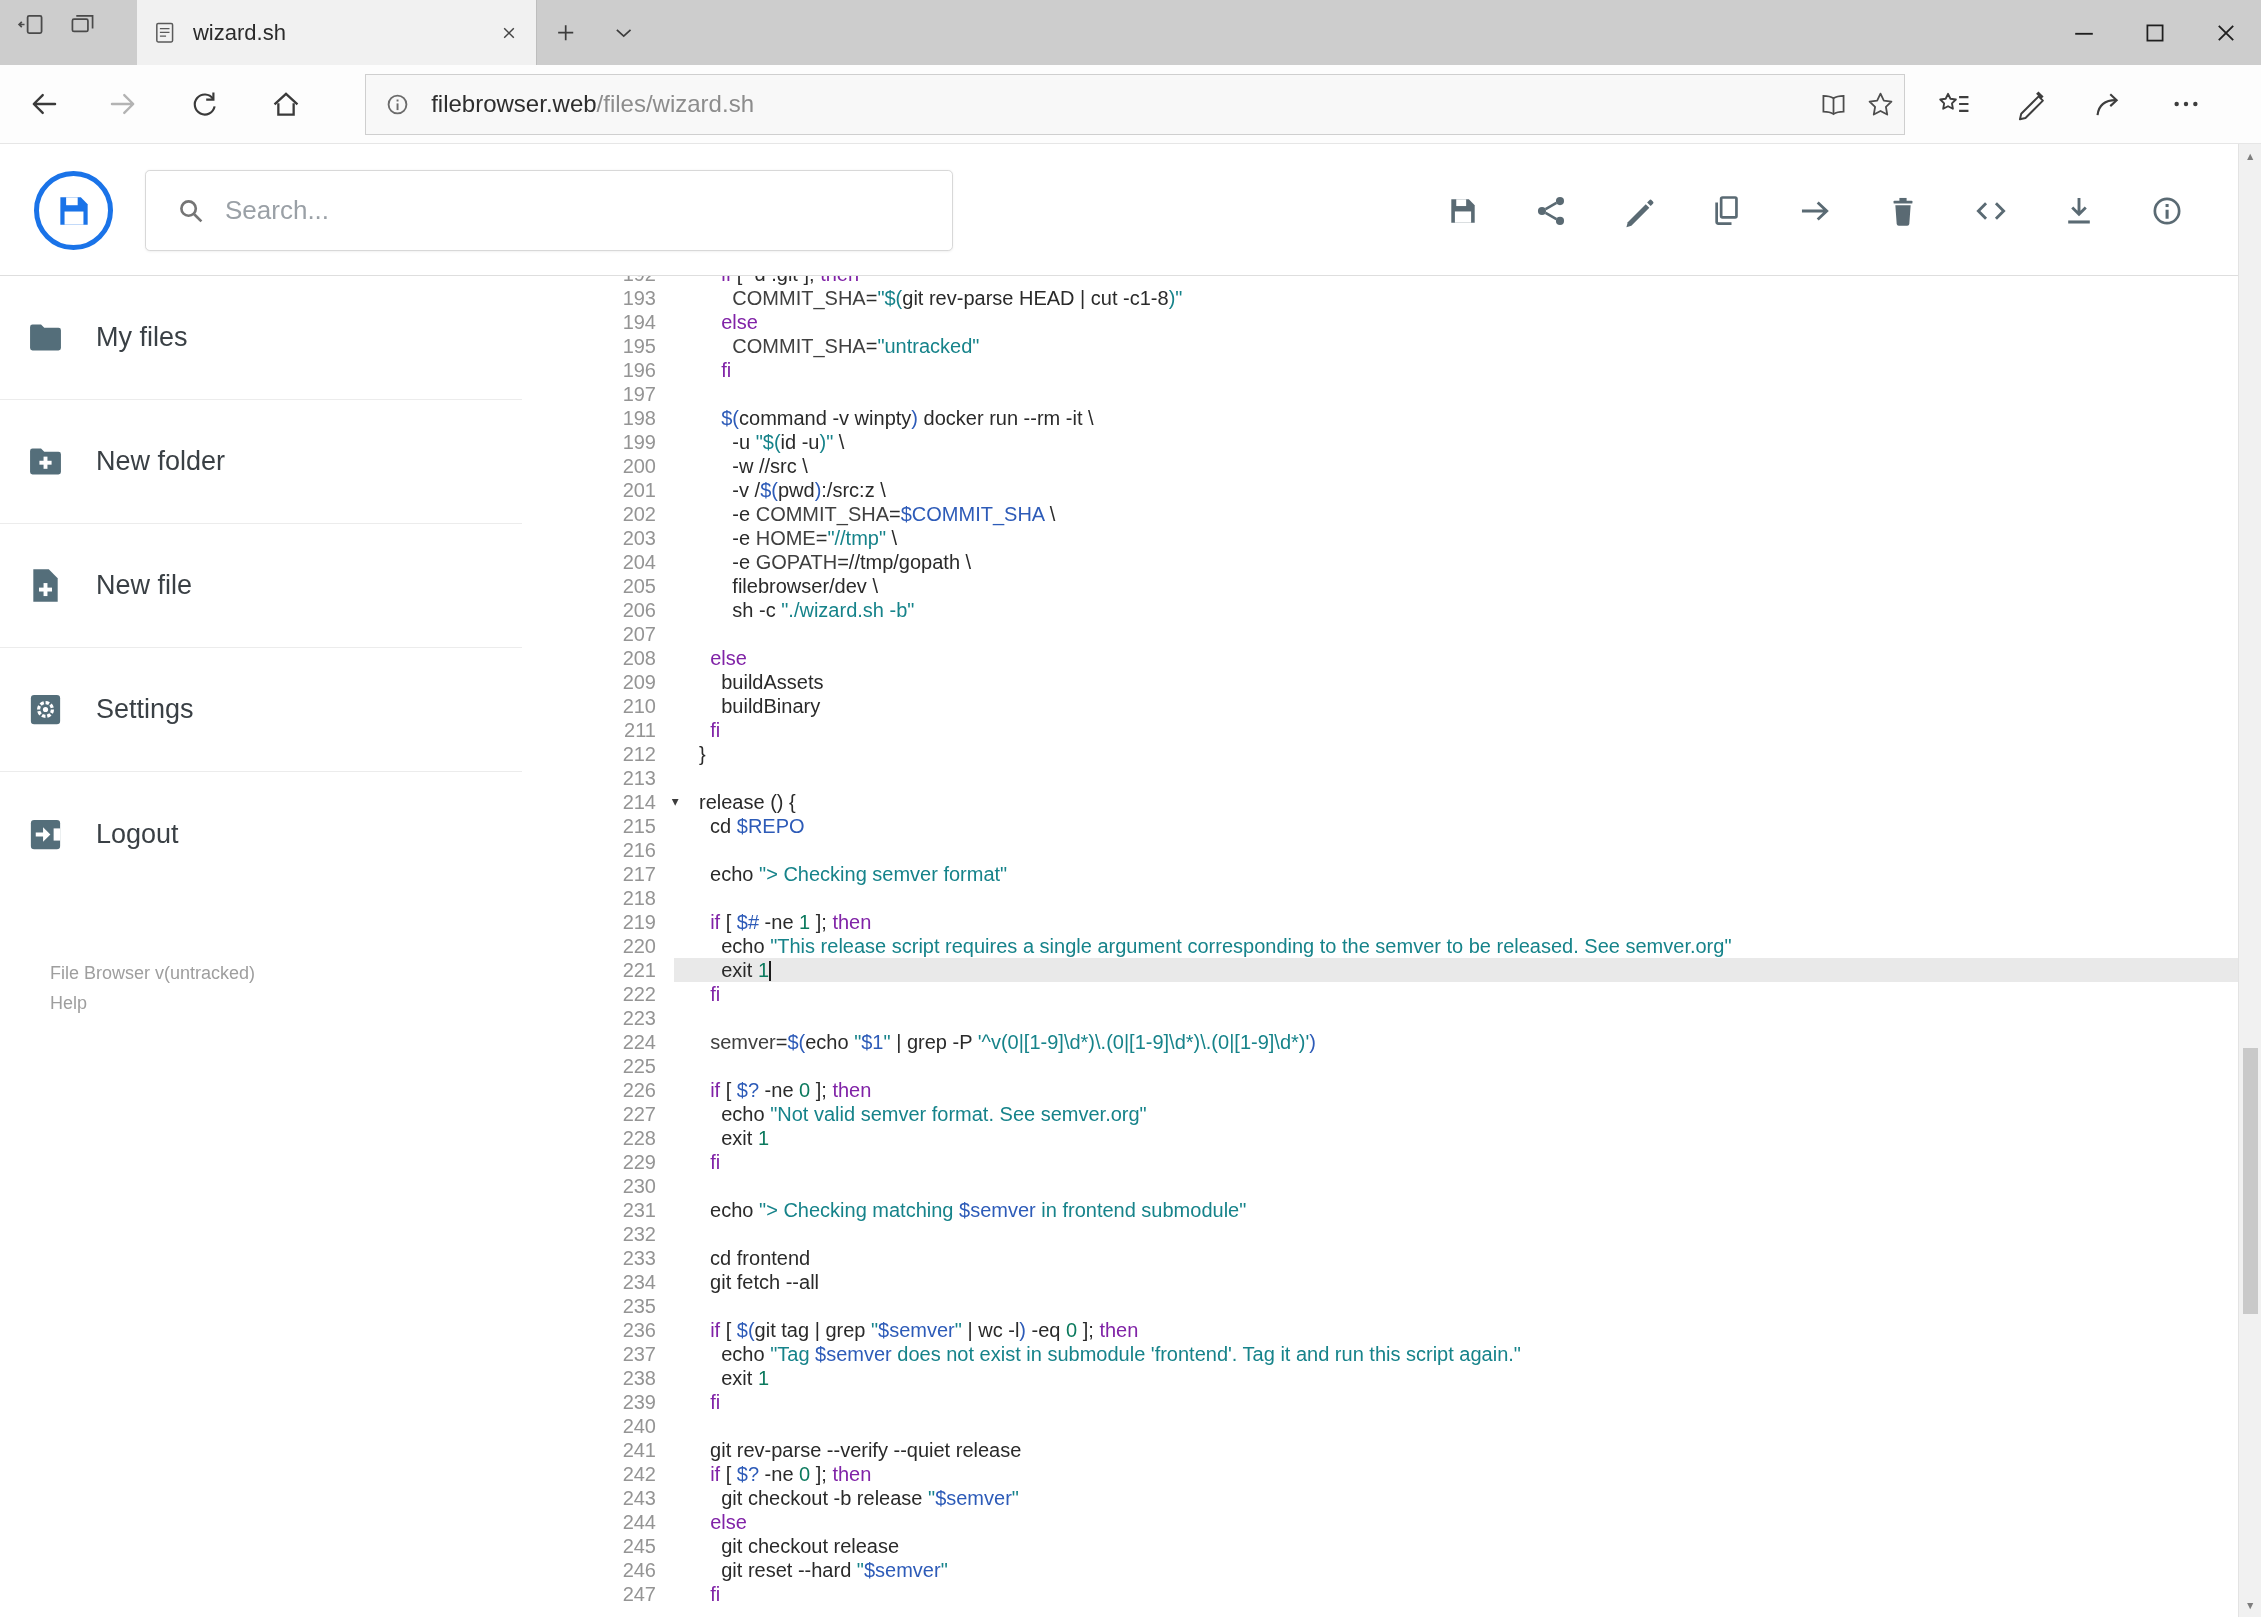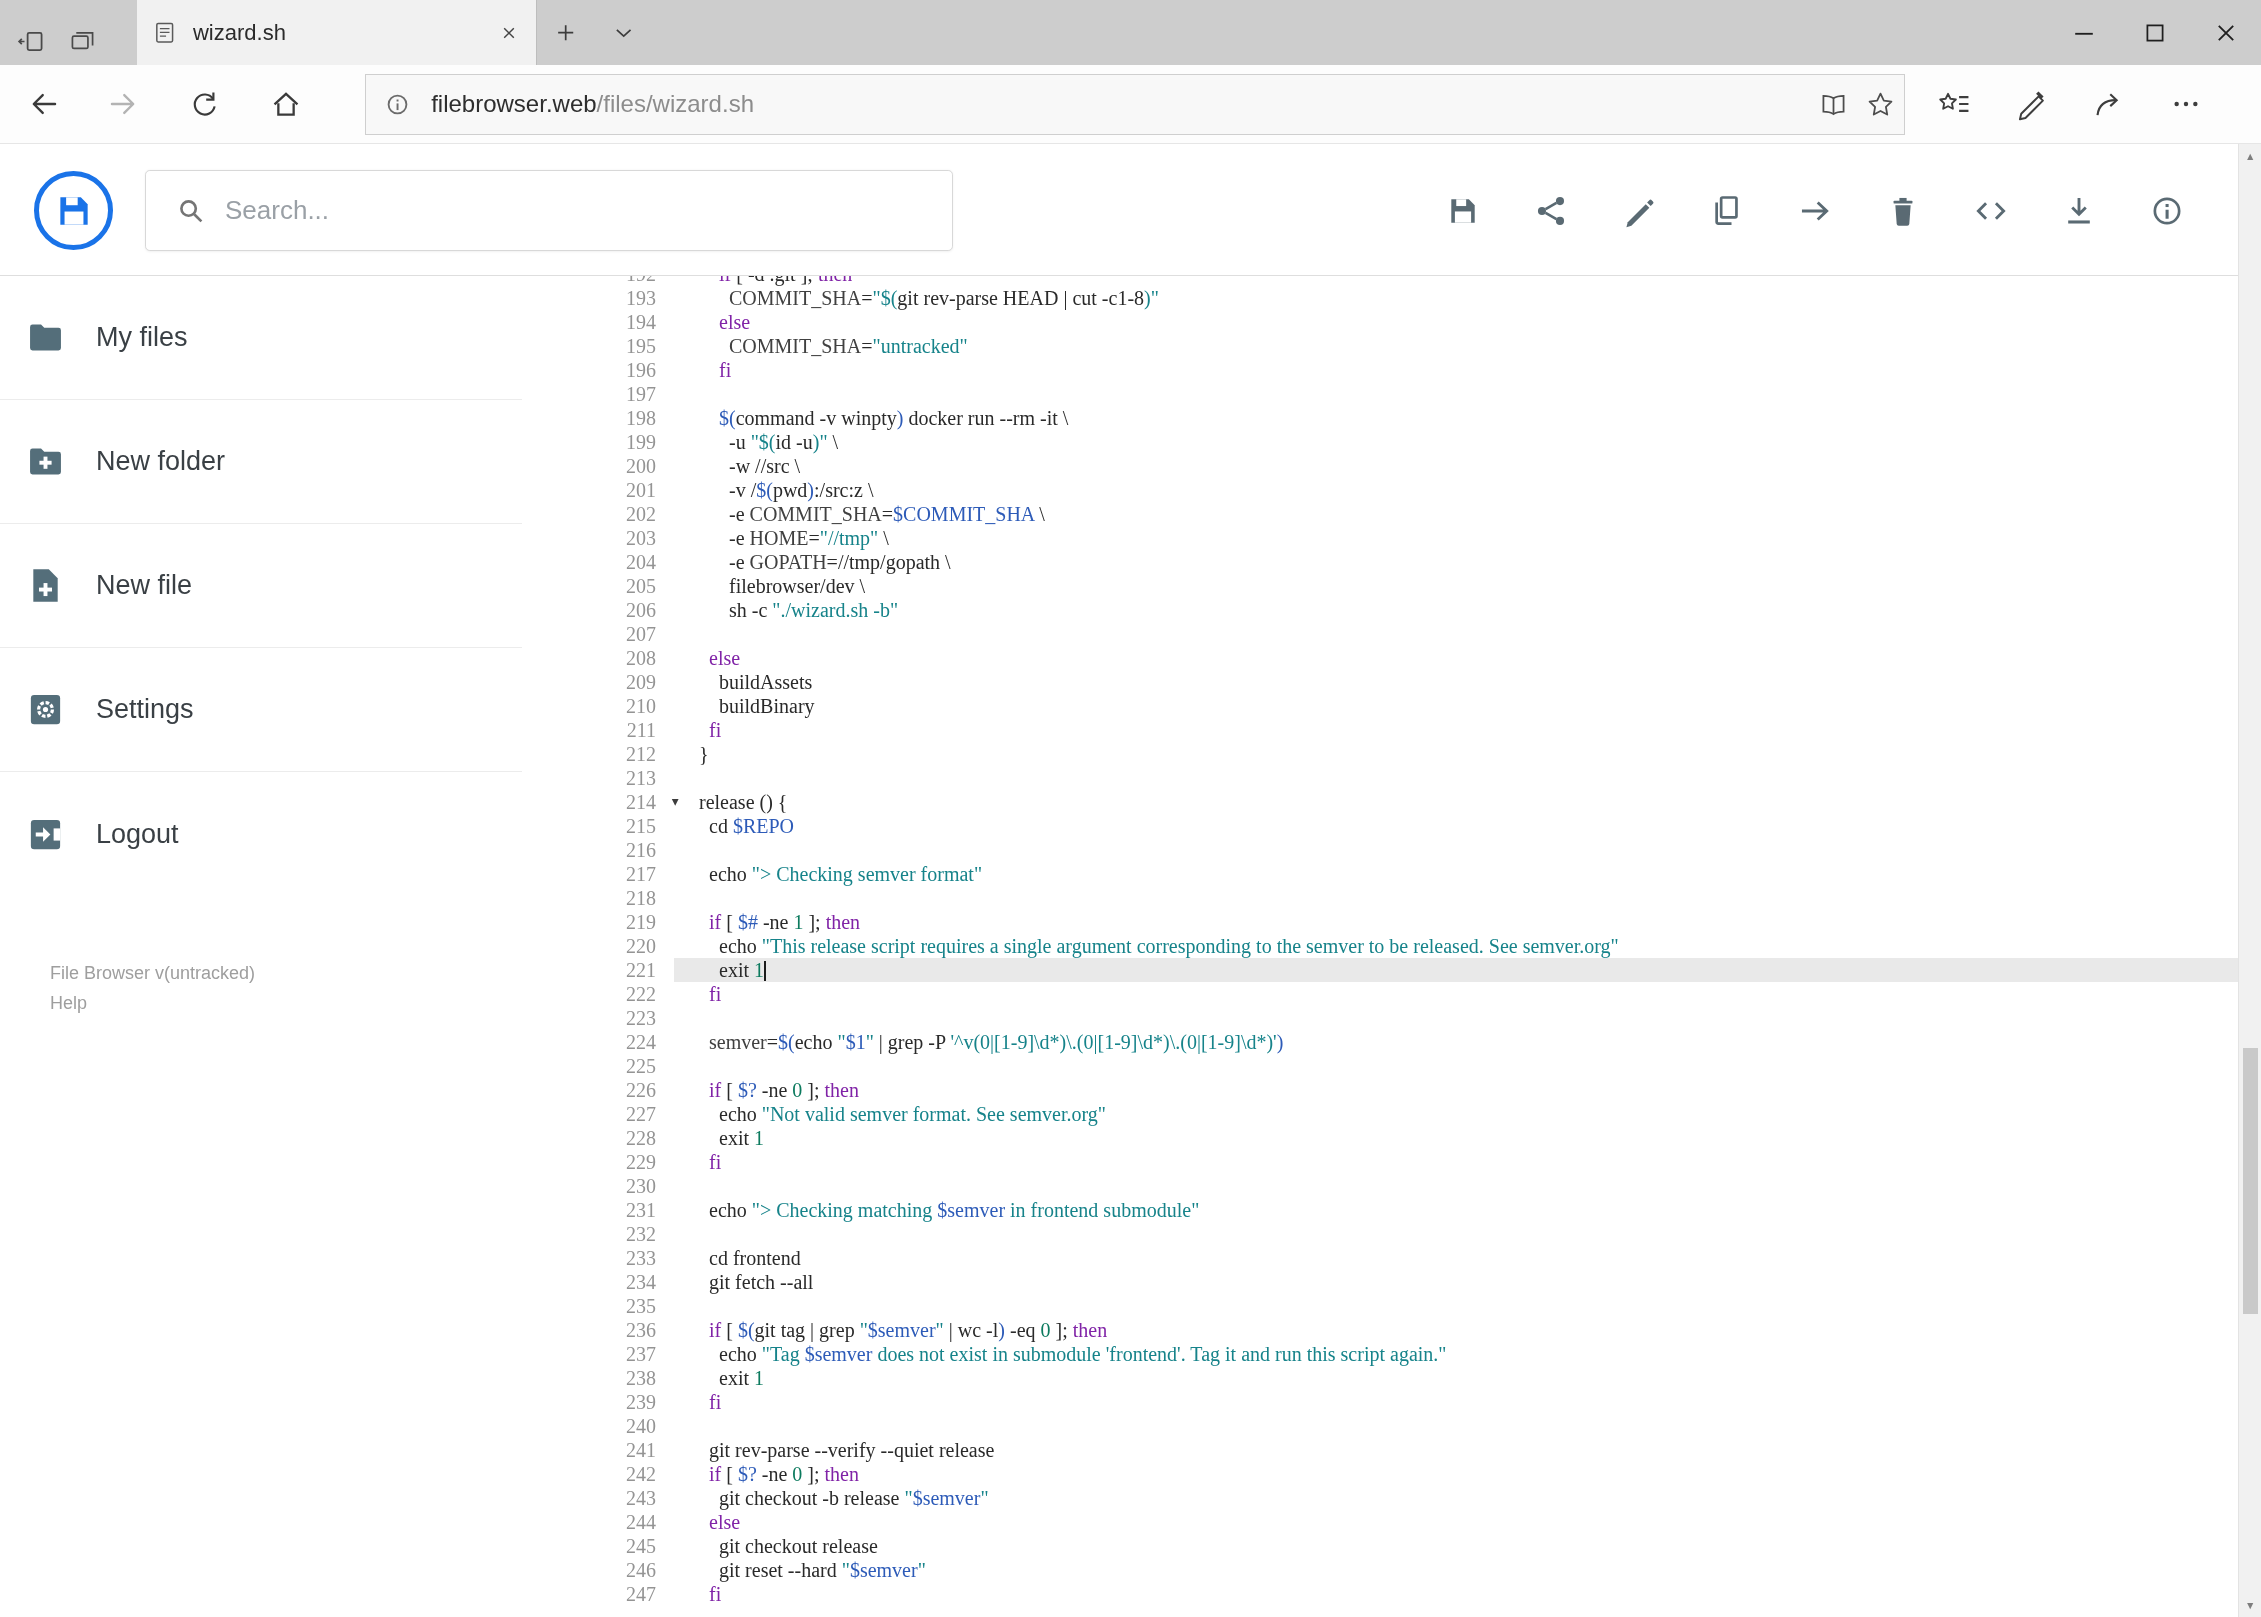--- a/index.html
+++ b/index.html
@@ -2,21 +2,21 @@
 <html style="font-size:13px"><head>
 <meta charset="utf-8">
 <style>
   *{margin:0;padding:0;box-sizing:border-box}
   html,body{width:2261px;height:1617px;overflow:hidden;background:#fff;
     font-family:"Liberation Sans",sans-serif;-webkit-font-smoothing:antialiased}
   .window{position:relative;width:2261px;height:1617px;background:#fff}
 
   
   .tabbar{position:absolute;top:0;left:0;right:0;height:65px;background:#cdcdcd;
-    display:flex;align-items:flex-end}
+    display:flex;align-items:flex-start}
   .tb-icon{width:40px;height:48px;margin-left:11.3px;display:flex;align-items:center;
     justify-content:center;color:#4a4a4a}
   .tab{margin-left:34px;width:400px;height:65px;background:#f1f1f1;display:flex;
     align-items:center;padding:0 14.5px;border-right:0.8px solid #bdbdbd}
   .favicon{color:#5a5a5a;display:flex}
   .tab-title{font-size:22px;color:#2b2b2b;margin-left:14.5px;flex:1;white-space:nowrap}
   .tab-close{color:#444;display:flex}
   .tb-btn{width:58px;height:65px;display:flex;align-items:center;justify-content:center;color:#3c3c3c}
   .flex-sp{flex:1}
   .win-btn{width:71px;height:65px;display:flex;align-items:center;justify-content:center;color:#1f1f1f}
@@ -59,21 +59,21 @@
   
   .sidebar{position:absolute;left:0;top:131px;width:522px;bottom:0;background:#fff}
   .sb-item{height:124px;display:flex;align-items:center;padding-left:26px}
   .sb-item:not(:last-child){border-bottom:1.6px solid #ececec}
   .sb-icon{width:39px;height:39px;color:#546e7a;display:flex}
   .sb-label{font-size:27px;color:#3a4045;margin-left:31px}
   .sb-footer{position:absolute;left:50px;top:682px;font-size:18px;color:#9e9e9e;line-height:30px}
 
   
   .code-area{position:absolute;left:522px;top:131px;right:0;bottom:0;overflow:hidden;
-    font-family:Liberation Serif, serif;font-size:20px}
+    font-family:Liberation Sans, sans-serif;font-size:20px}
   .gutter{position:absolute;left:44px;top:0;width:90px;text-align:right;color:#949494}
   .gl{height:24px;line-height:24px;position:relative}
   .gl:first-child{margin-top:-14.5px}
   .fold{position:absolute;right:-22.6px;top:0;font-size:13.7px;color:#3c3c3c}
   .codecol{position:absolute;left:152px;right:0;top:0}
   .cl{height:24px;line-height:24px;white-space:pre;padding-left:25px}
   .cl:first-child{margin-top:-14.5px}
   .cl.active{background:#e9e9e9}
   .caret{display:inline-block;width:2.4px;height:20px;background:#1c1c1c;vertical-align:-4px}
   .tk-t{color:#2a2a2a}

